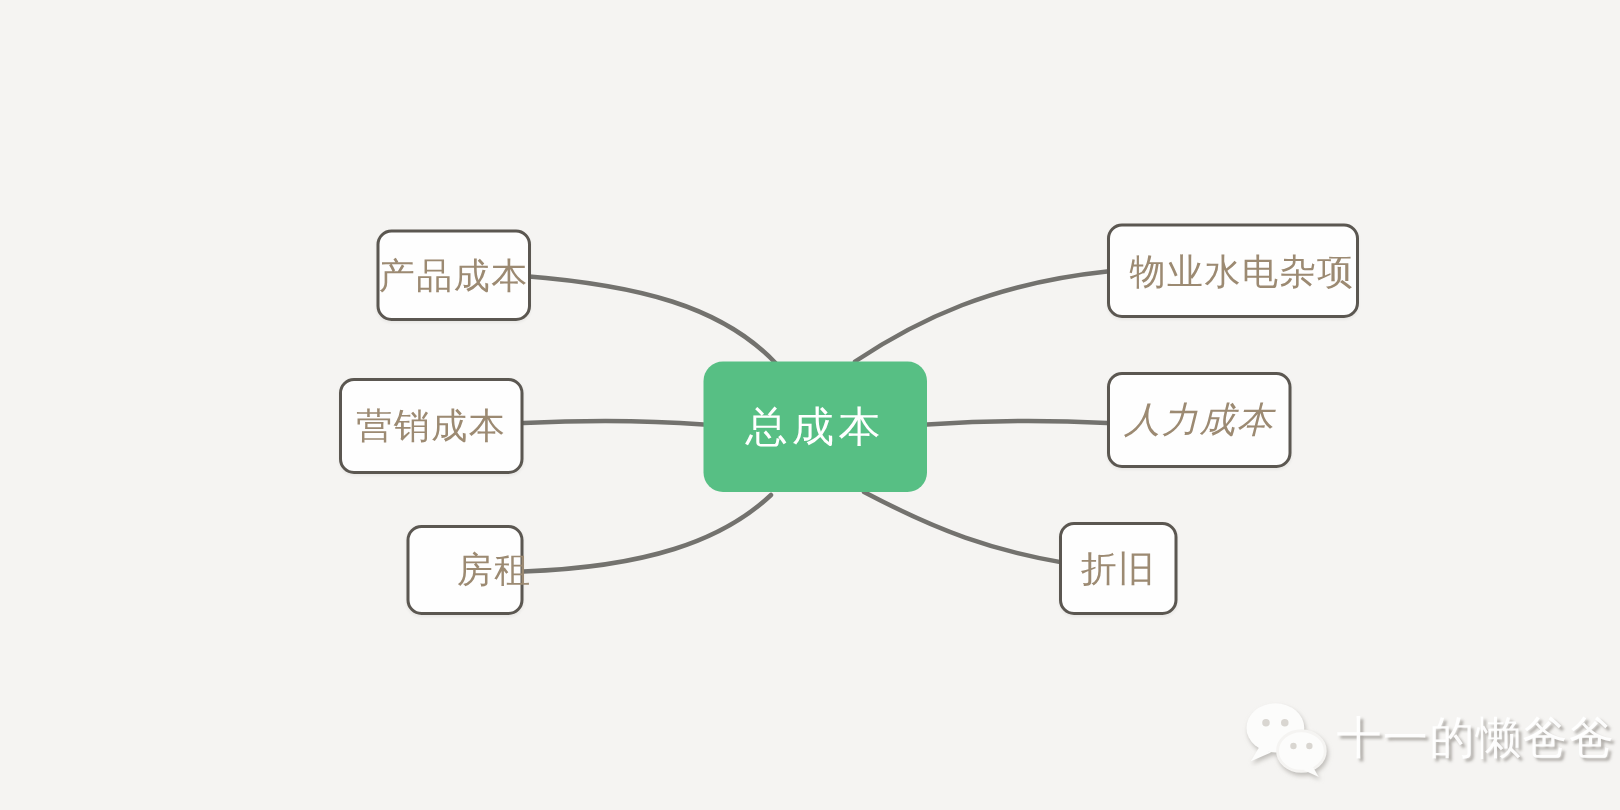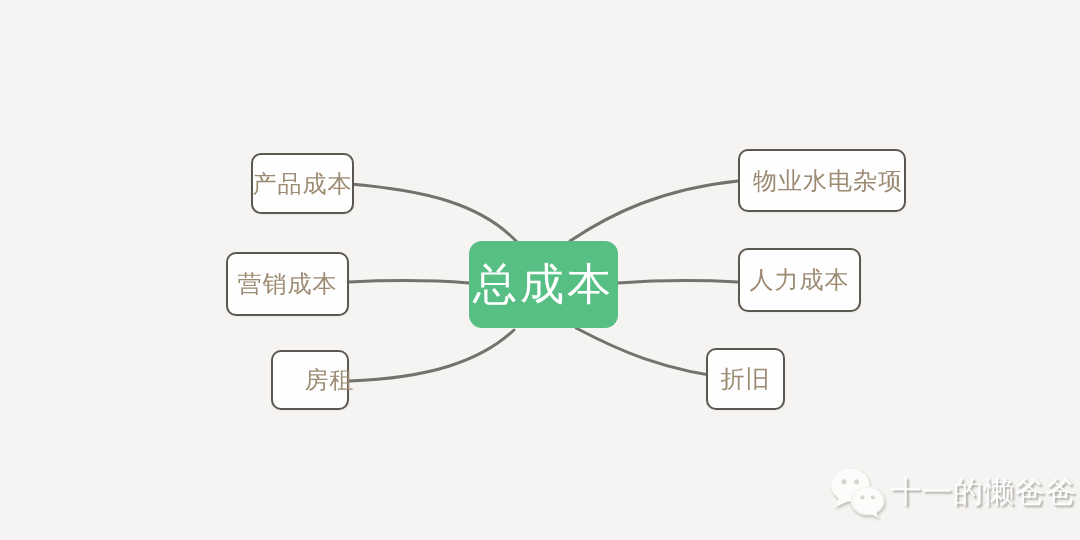--- a/index.html
+++ b/index.html
@@ -34,39 +34,39 @@
     cursor: default;
   }
   .root {
     left: 469px;
     top: 241px;
     width: 149px;
     height: 87px;
     background: #57bf84;
     border-radius: 13px;
     color: #ffffff;
-    font-size: 44px;
+    font-size: 28px;
     letter-spacing: 3px;
     z-index: 3;
   }
   .branch {
     background: #fefefe;
     border: 2px solid #5b5751;
     border-radius: 10px;
     color: #9c8a72;
     font-size: 24px;
     letter-spacing: 1px;
     z-index: 2;
     box-shadow: 0 1px 2px rgba(0,0,0,0.05);
   }
   .b1 { left: 226px; top: 153px; width: 103px; height: 61px; margin-left: 25px; }
   .b2 { left: 226px; top: 252px; width: 123px; height: 64px; }
   .b3 { left: 271px; top: 350px; width: 78px;  height: 60px; padding-left: 39px; }
   .b4 { left: 738px; top: 149px; width: 168px; height: 63px; padding-left: 12px; }
-  .b5 { left: 738px; top: 248px; width: 123px; height: 64px; }
+  .b5 { left: 738px; top: 248px; width: 123px; height: 64px; font-style: italic; }
   .b6 { left: 706px; top: 348px; width: 79px;  height: 62px; }
 
   .watermark {
     position: absolute;
     left: 828px;
     top: 464px;
     height: 56px;
     display: flex;
     align-items: center;
     gap: 5px;

